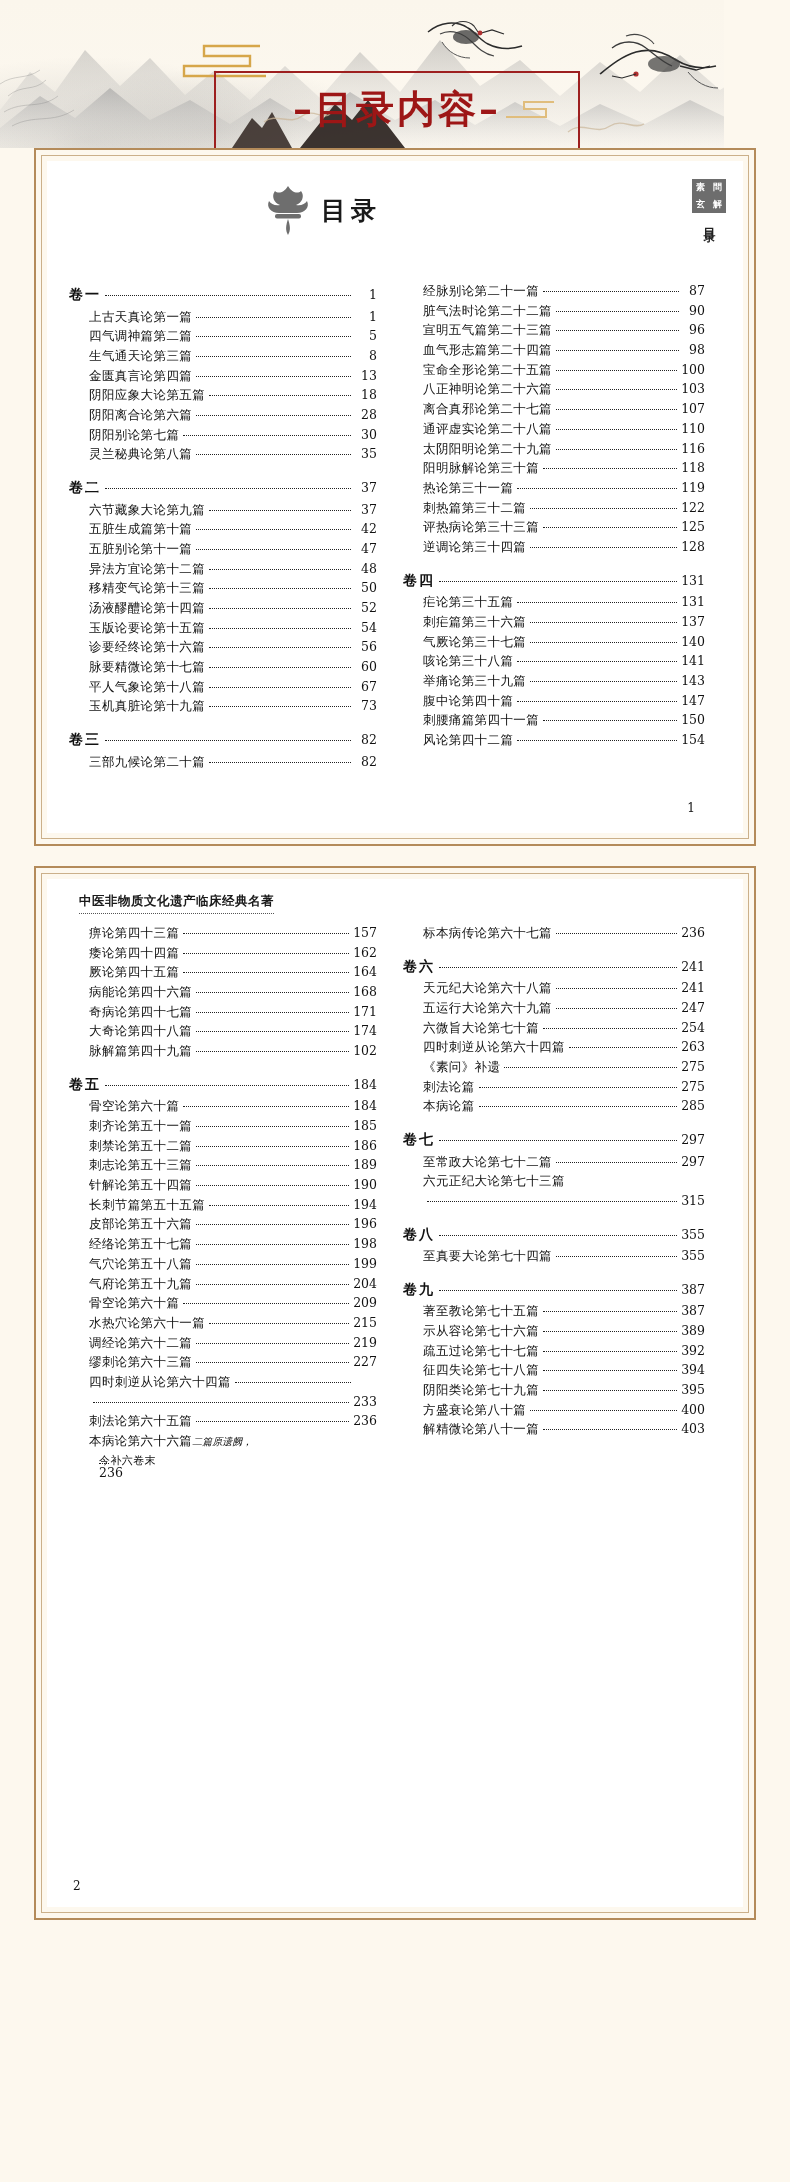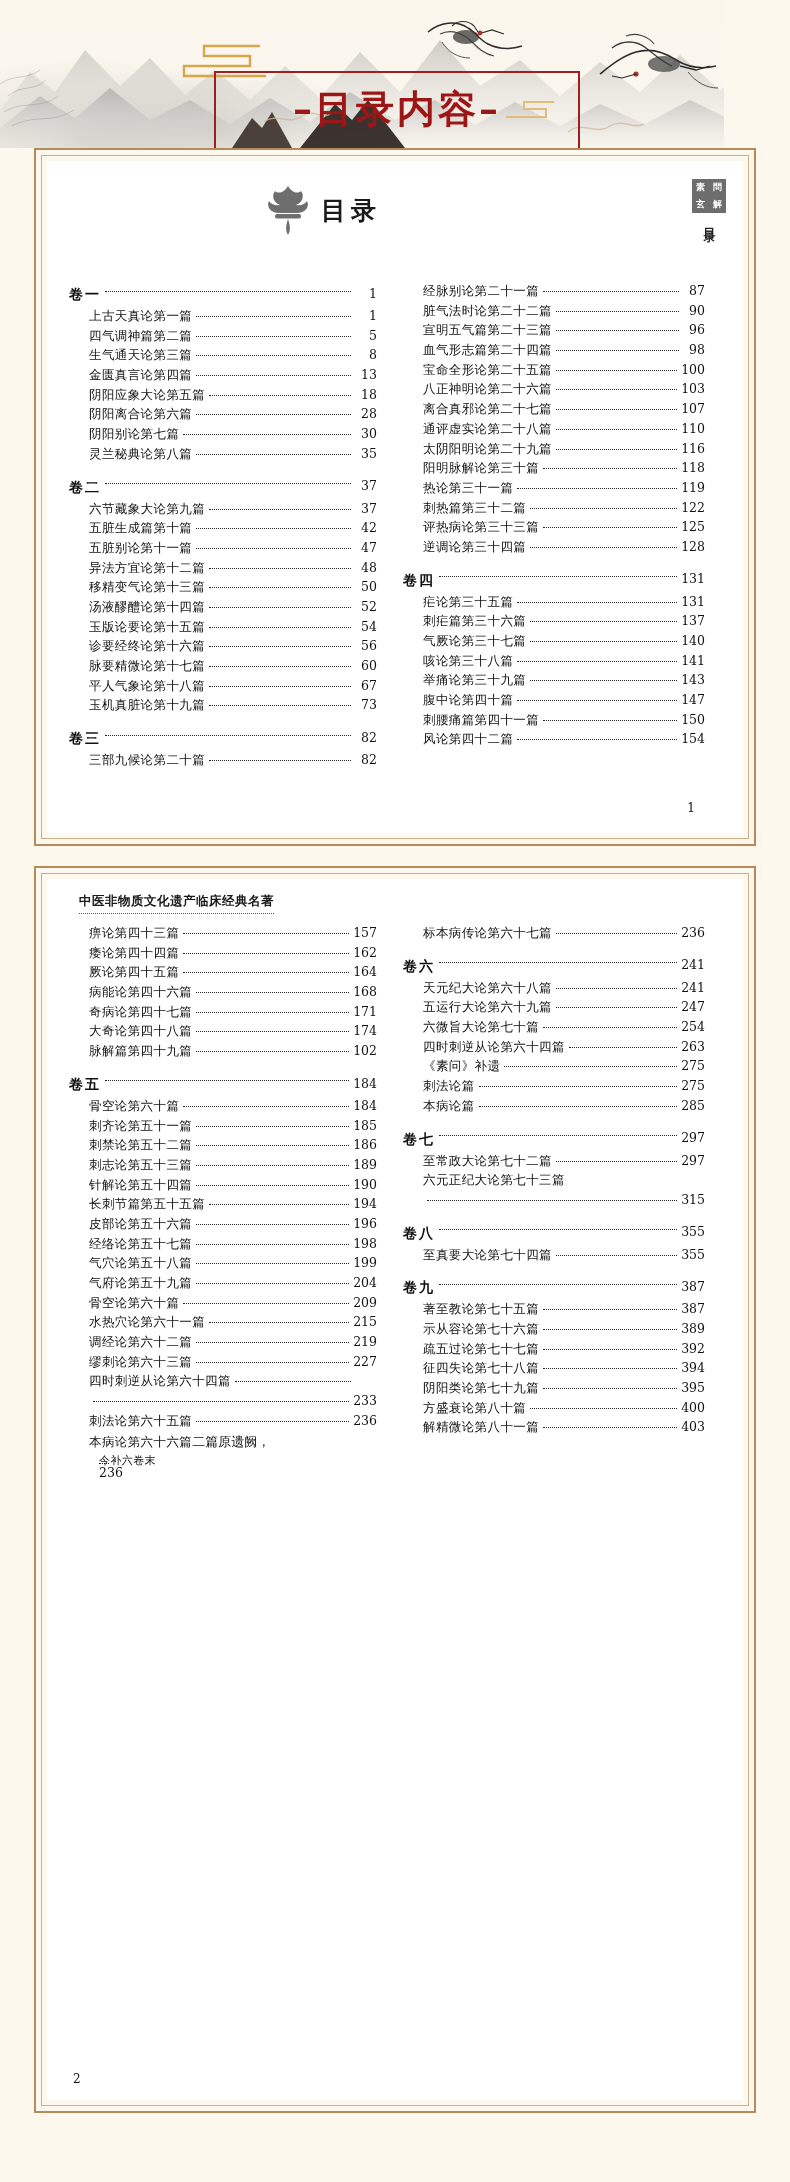--- a/index.html
+++ b/index.html
@@ -53,21 +53,21 @@
   }
   #sheet1 { margin-top: 0px; }
   #sheet2 { margin-top: 20px; margin-bottom: 30px; }
   .sheet-mid { border: 1px solid #cbb08a; padding: 5px; }
   .sheet {
     background: #ffffff;
     position: relative;
     padding: 0;
   }
   #sheet1 .sheet { height: 672px; }
-  #sheet2 .sheet { height: 1221px; }
+  #sheet2 .sheet { height: 1028px; }
 
   
   .toc-head {
     position: absolute;
     left: 218px; top: 23px;
     display: flex; align-items: center; gap: 10px;
   }
   .toc-head .ornament { width: 46px; height: 52px; display: block; }
   .toc-head .htxt {
     font-family: "DejaVu Serif", "Liberation Serif", serif;
@@ -142,27 +142,27 @@
     min-width: 10px;
   }
   .entry .pg {
     white-space: nowrap;
     font-size: 12.5px;
     font-family: "DejaVu Serif","Liberation Serif",serif;
     text-align: right;
     min-width: 22px;
   }
 
-  .entry.juan { margin-top: 2px; margin-bottom: 9px; align-items: center; }
+  .entry.juan { margin-top: 2px; margin-bottom: 9px; }
   .entry.juan .lbl { font-weight: 700; font-size: 14px; letter-spacing: 2px; }
   .entry.juan .pg { font-weight: 400; }
   .entry.item { padding-left: 20px; }
   .entry.spacer { height: 10px; margin: 0; border: none; }
   .entry.nodots .dots { border-bottom: none; }
-  .entry .sub { font-size: 13px; letter-spacing: 0; }
+  .entry .sub { font-size: 10px; letter-spacing: 0; font-style: italic; }
   .entry.cont { padding-left: 20px; }
   .entry.cont2 { padding-left: 26px; font-size: 11px; flex-direction: column; }
   .entry.cont2 .lbl { font-size: 11px; }
   .entry.cont2 .pg { font-size: 12.5px; }
   .entry.noppg .pg { visibility: hidden; }
 
   
   .folio {
     position: absolute;
     font-family: "DejaVu Serif","Liberation Serif",serif;

